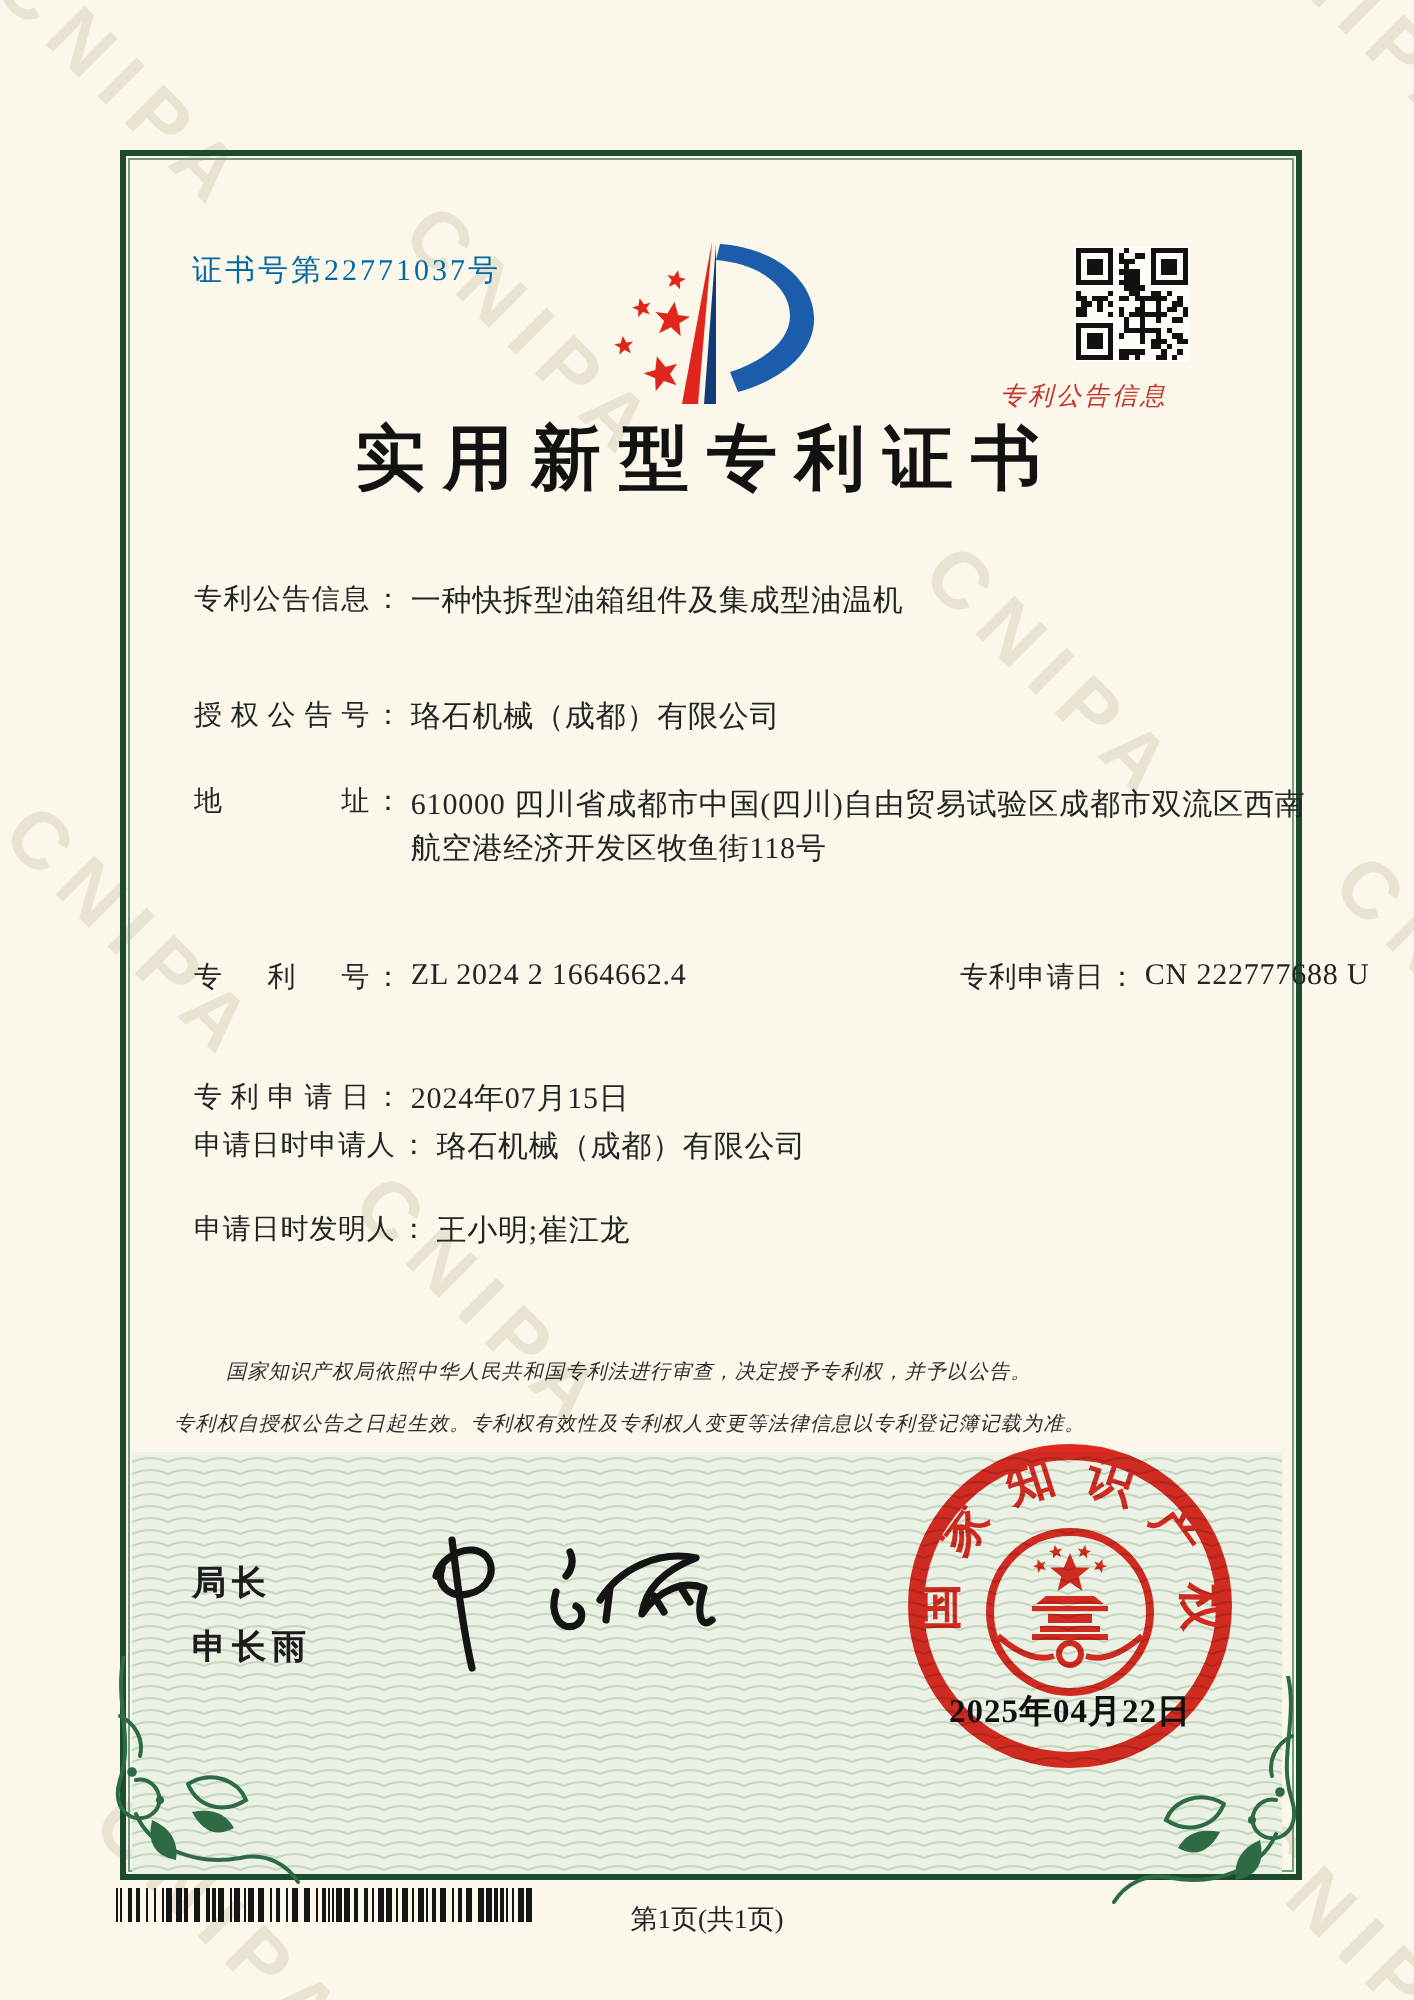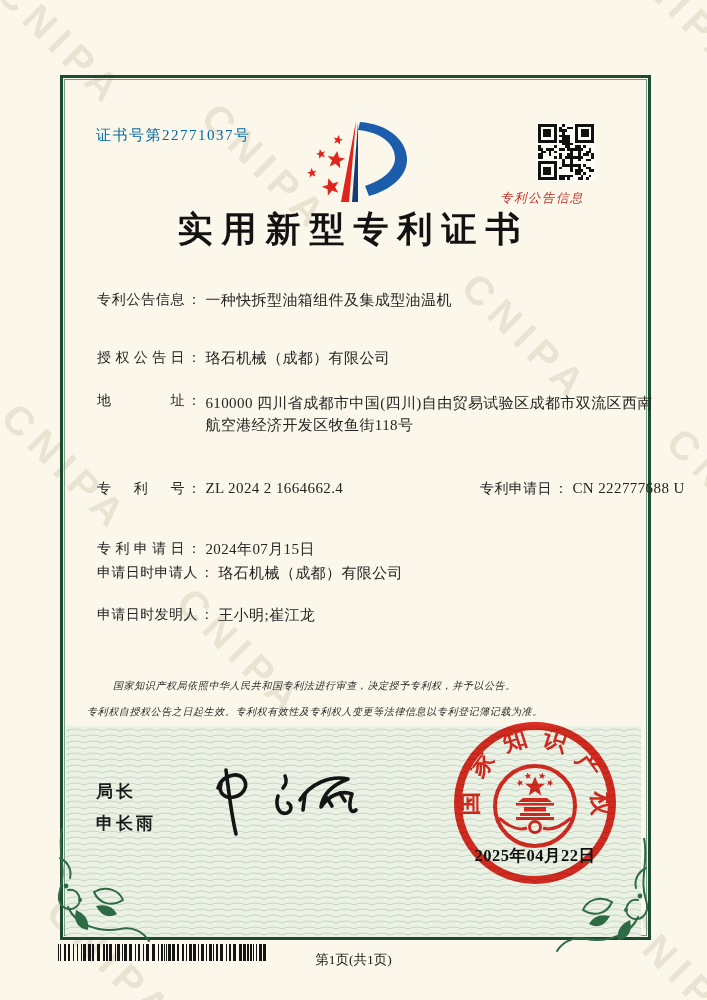--- a/index.html
+++ b/index.html
@@ -264,21 +264,21 @@
       <rect x="18" y="20" width="1" height="1" fill="#111"></rect>
     </svg>
   <div class="qrcap">专利公告信息</div>
 
   <div class="title">实用新型专利证书</div>
 
   <div class="row r0">
     <span class="fl">专利公告信息</span><span class="colon">：</span><span class="val">一种快拆型油箱组件及集成型油温机</span>
   </div>
   <div class="row r1">
-    <span class="fl">授权公告日</span><span class="colon">：</span><span class="val">珞石机械（成都）有限公司</span>
+    <span class="fl">授权公告号</span><span class="colon">：</span><span class="val">珞石机械（成都）有限公司</span>
   </div>
   <div class="row r2">
     <span class="fl">地址</span><span class="colon">：</span><span class="val valwrap">610000 四川省成都市中国(四川)自由贸易试验区成都市双流区西南航空港经济开发区牧鱼街118号</span>
   </div>
 
   <div class="row r4 rowrel c2wrap">
     <span class="fl">专利号</span><span class="colon">：</span><span class="val">ZL 2024 2 1664662.4</span>
     <span class="col2"><span class="pl">专利申请日</span><span class="colon">：</span><span class="val">CN 222777688 U</span></span>
   </div>
   <div class="row r5 rowrel c2wrap">

